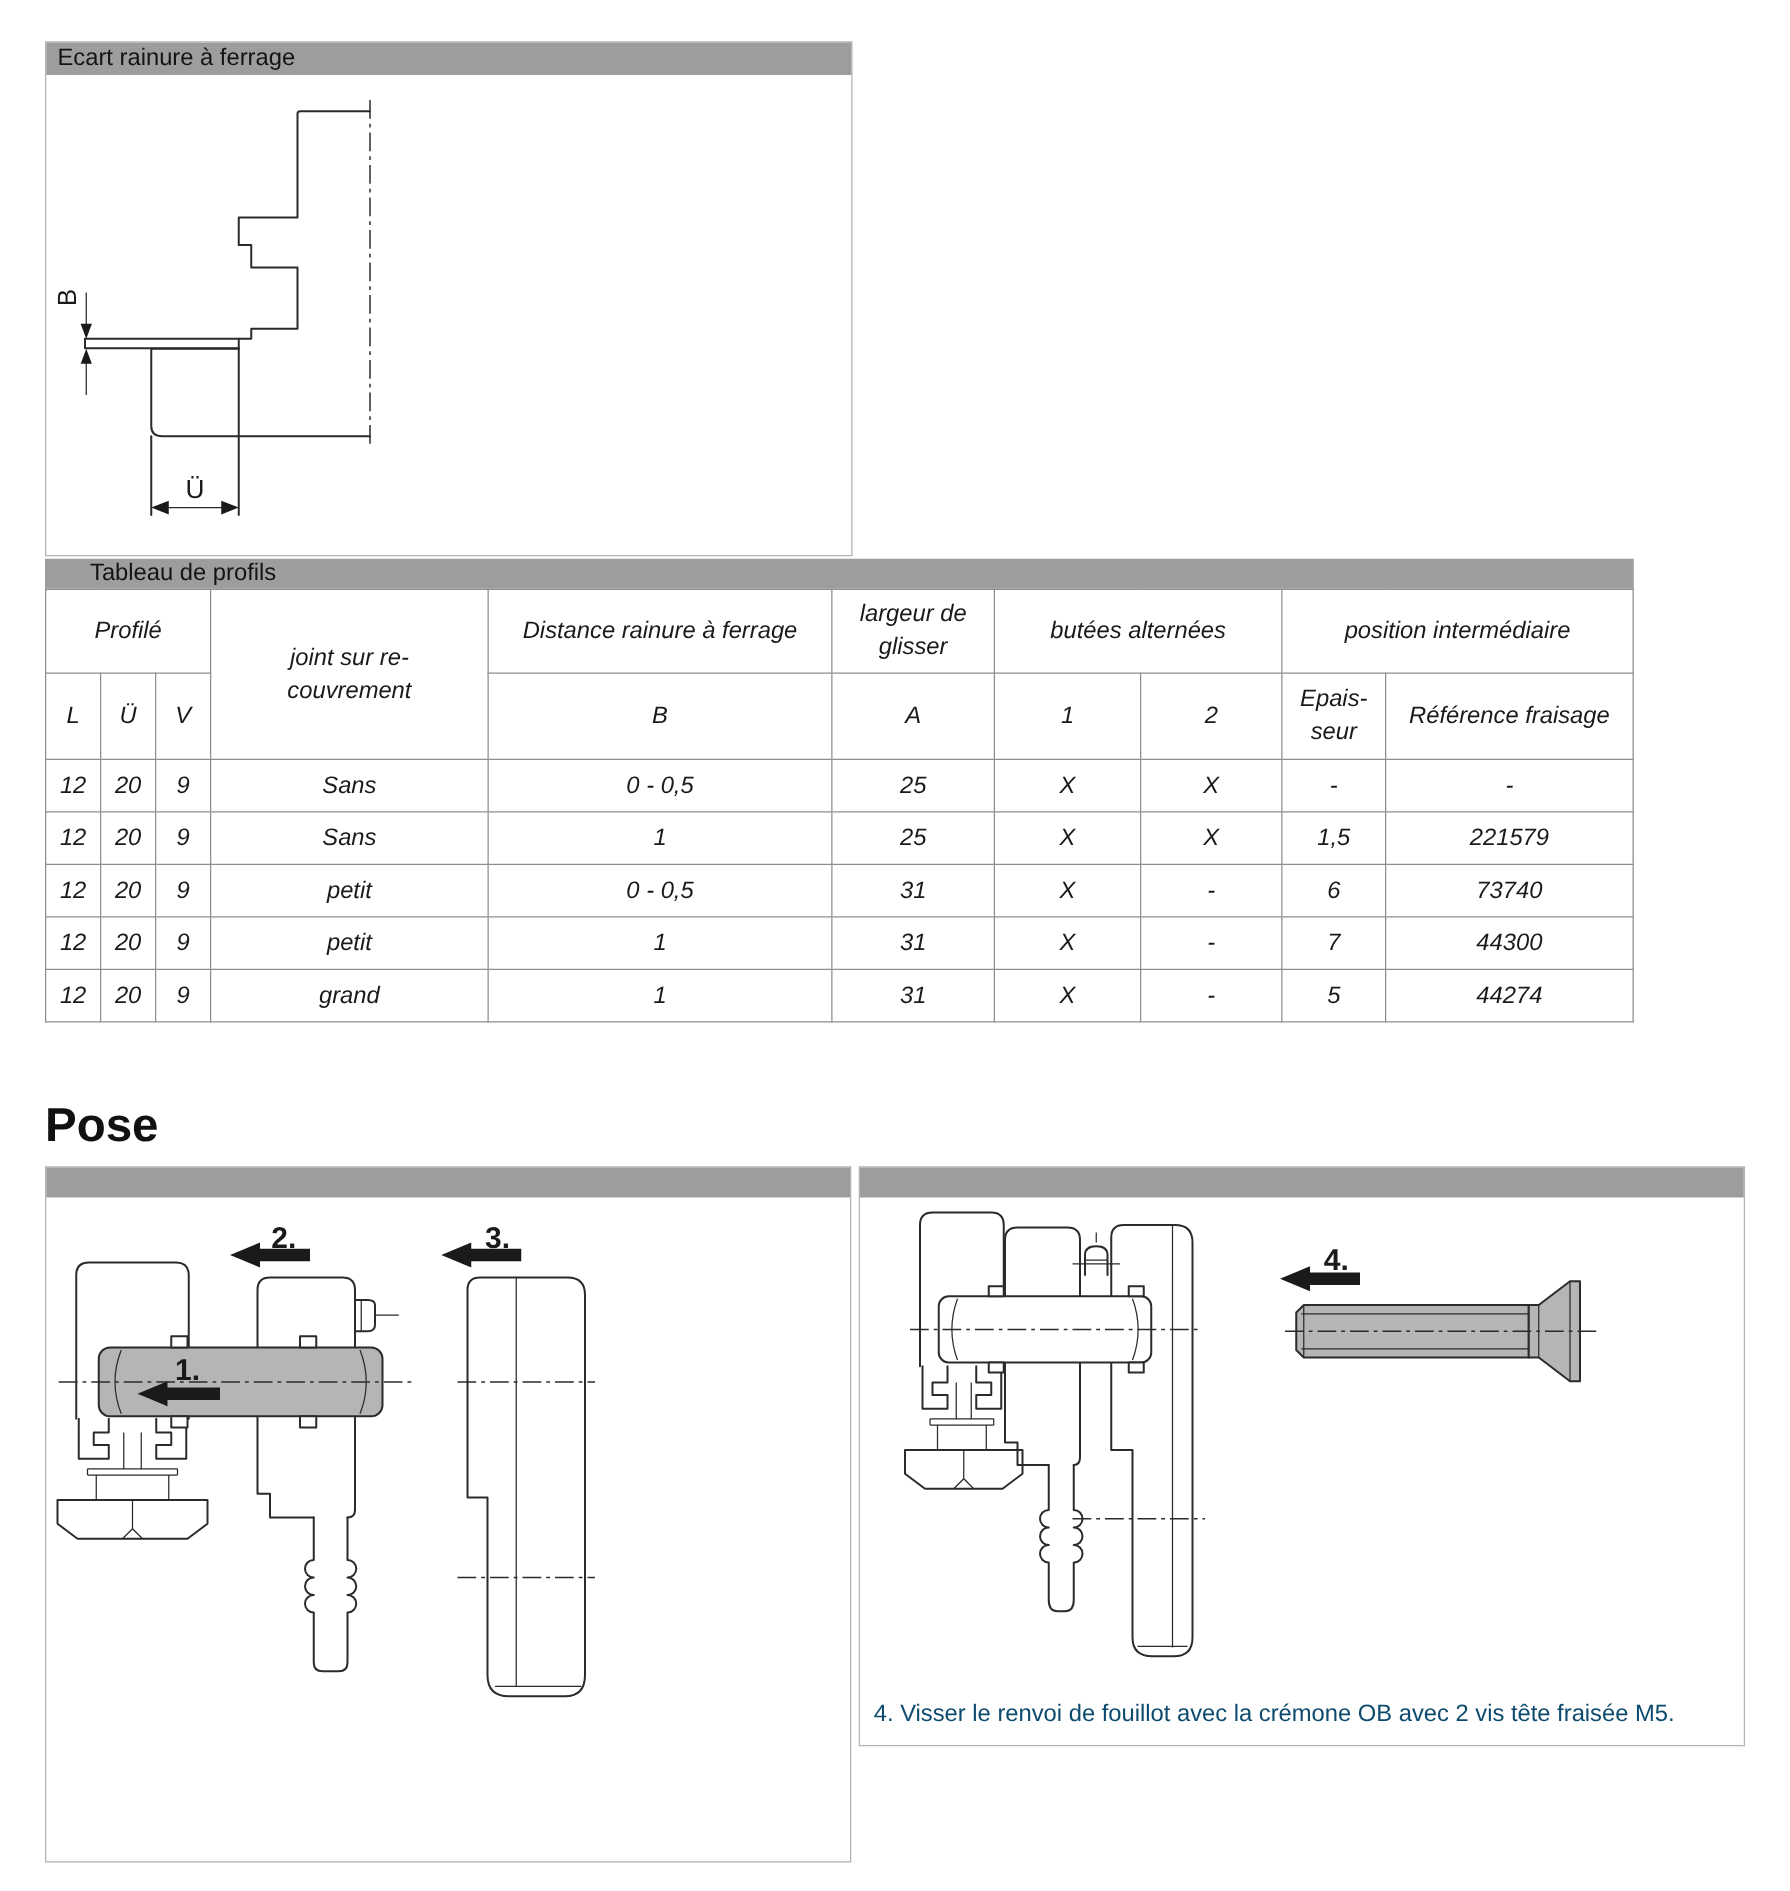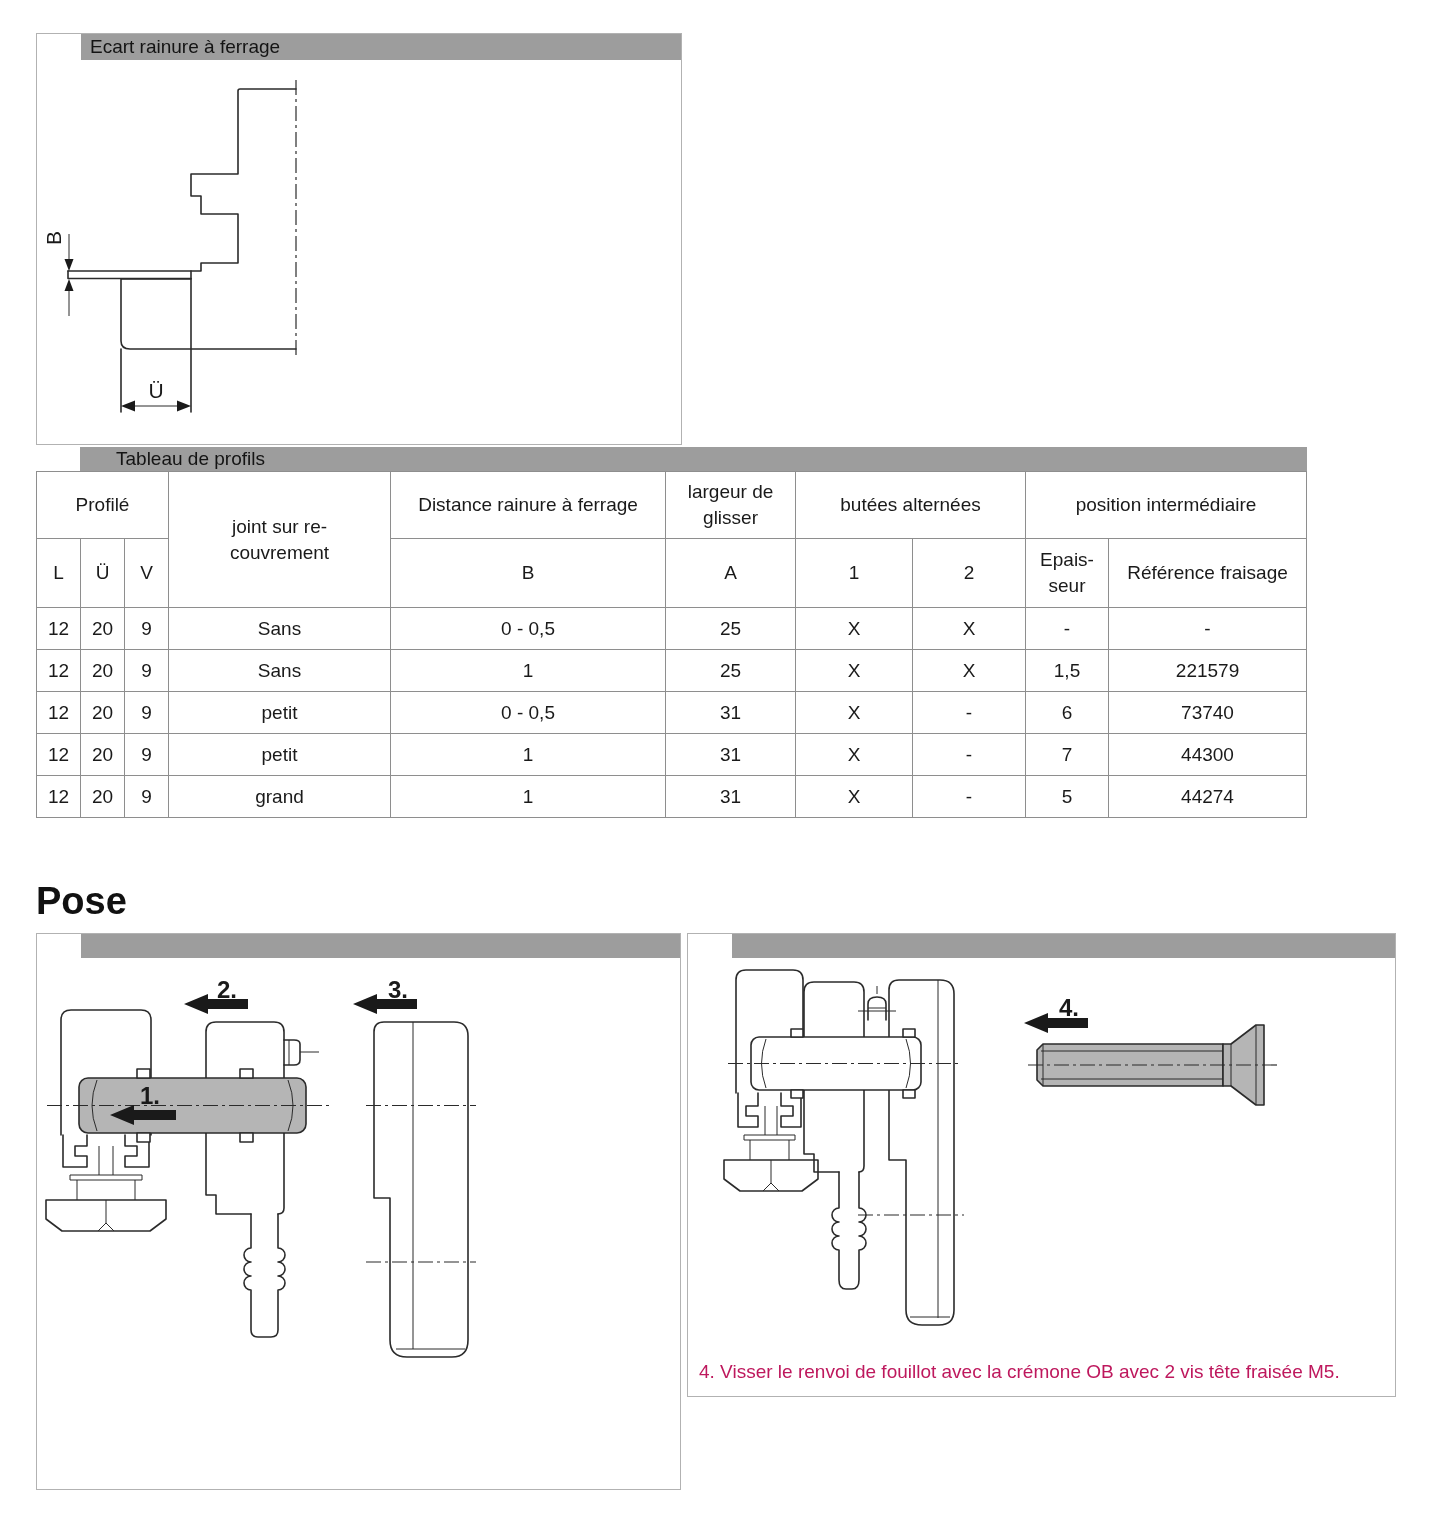--- a/index.html
+++ b/index.html
@@ -1,32 +1,32 @@
 <!DOCTYPE html>
 <html><head>
 <meta charset="utf-8">
 <style>
   html,body{margin:0;padding:0;background:#ffffff;}
   body{width:1432px;height:1513px;position:relative;font-family:"Liberation Sans","DejaVu Sans",sans-serif;color:#1a1a1a;}
   .panel{position:absolute;border:1px solid #b2b2b2;box-sizing:border-box;background:#fff;}
-  .bar{background:#9d9d9d;color:#141414;font-size:19px;display:flex;align-items:center;padding-left:9px;box-sizing:border-box;margin-left:44px;}
+  .bar{background:#9d9d9d;color:#141414;font-size:19px;display:flex;align-items:center;padding-left:9px;box-sizing:border-box;}
   #panel-ecart{left:36px;top:33px;width:646px;height:412px;}
   #panel-ecart .bar{height:26px;}
   #table-section{position:absolute;left:36px;top:447px;width:1271px;}
   #table-section .bar{height:24px;padding-left:36px;}
-  table.profils{border-collapse:collapse;table-layout:fixed;width:1271px;}
+  table.profils{border-collapse:collapse;table-layout:fixed;width:1271px;font-style:italic;}
   table.profils th,table.profils td{border:1px solid #8e8e8e;text-align:center;vertical-align:middle;font-size:19px;font-weight:normal;padding:0;color:#1a1a1a;background:#fff;}
   tr.h1{height:67px;} tr.h2{height:69px;} tr.body{height:42px;}
   .bold{font-weight:bold;}
   .preline{white-space:pre-line;line-height:1.35;}
   #pose-heading{position:absolute;left:36px;top:880px;font-size:38px;font-weight:bold;color:#111;}
   #panel-pose-left{left:36px;top:933px;width:645px;height:557px;}
   #panel-pose-right{left:687px;top:933px;width:709px;height:464px;}
   .pose-bar{height:24px;background:#9d9d9d;}
-  .captions{position:absolute;left:11px;font-size:19px;line-height:32px;color:#be185d;}
+  .captions{position:absolute;left:11px;font-size:19px;line-height:32px;color:#0c4a6e;}
   #panel-pose-left .captions{top:460px;}
   #panel-pose-right .captions{top:422px;}
   svg{display:block;}
   svg .ln{fill:none;stroke:#2b2b2b;stroke-width:1.6;stroke-linejoin:round;stroke-linecap:round;}
   svg .thin{fill:none;stroke:#2b2b2b;stroke-width:1;}
   svg .dash{fill:none;stroke:#2b2b2b;stroke-width:1.2;stroke-dasharray:15 4 3 4;}
   svg .fillg{fill:#b5b5b5;stroke:#2b2b2b;stroke-width:1.6;stroke-linejoin:round;}
   svg .fillw{fill:#ffffff;stroke:#2b2b2b;stroke-width:1.6;stroke-linejoin:round;}
   svg .blk{fill:#1a1a1a;stroke:none;}
   svg text{font-family:"Liberation Sans","DejaVu Sans",sans-serif;fill:#1a1a1a;}

